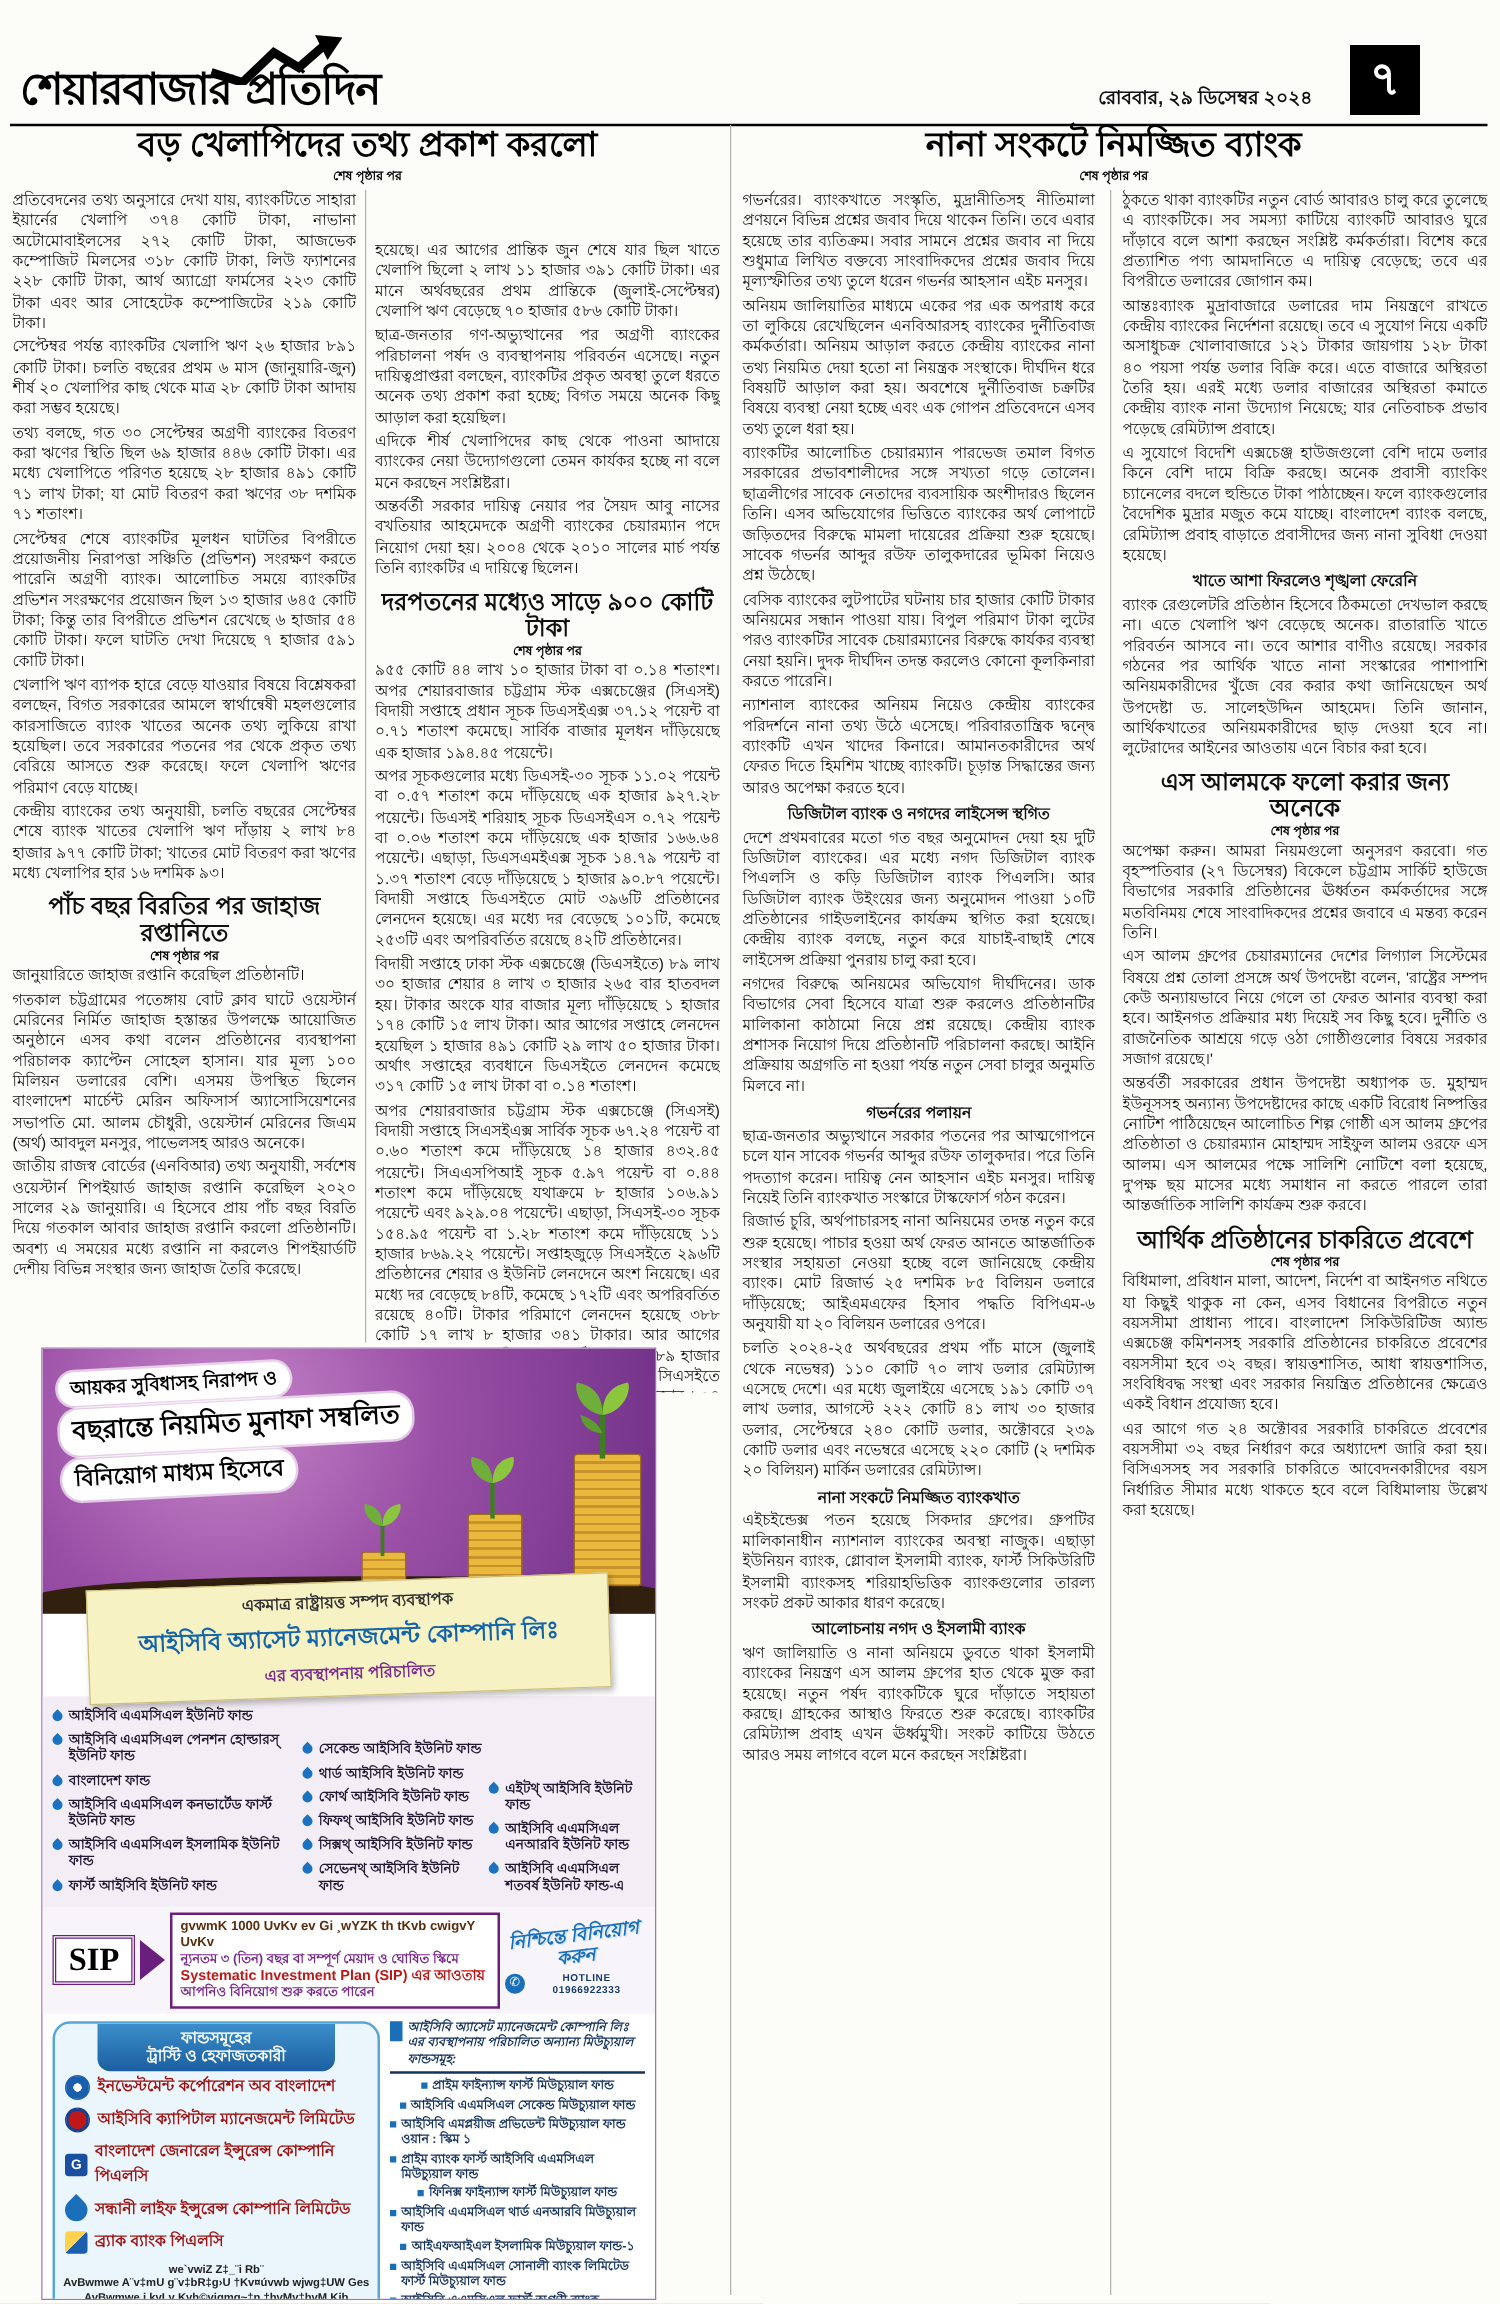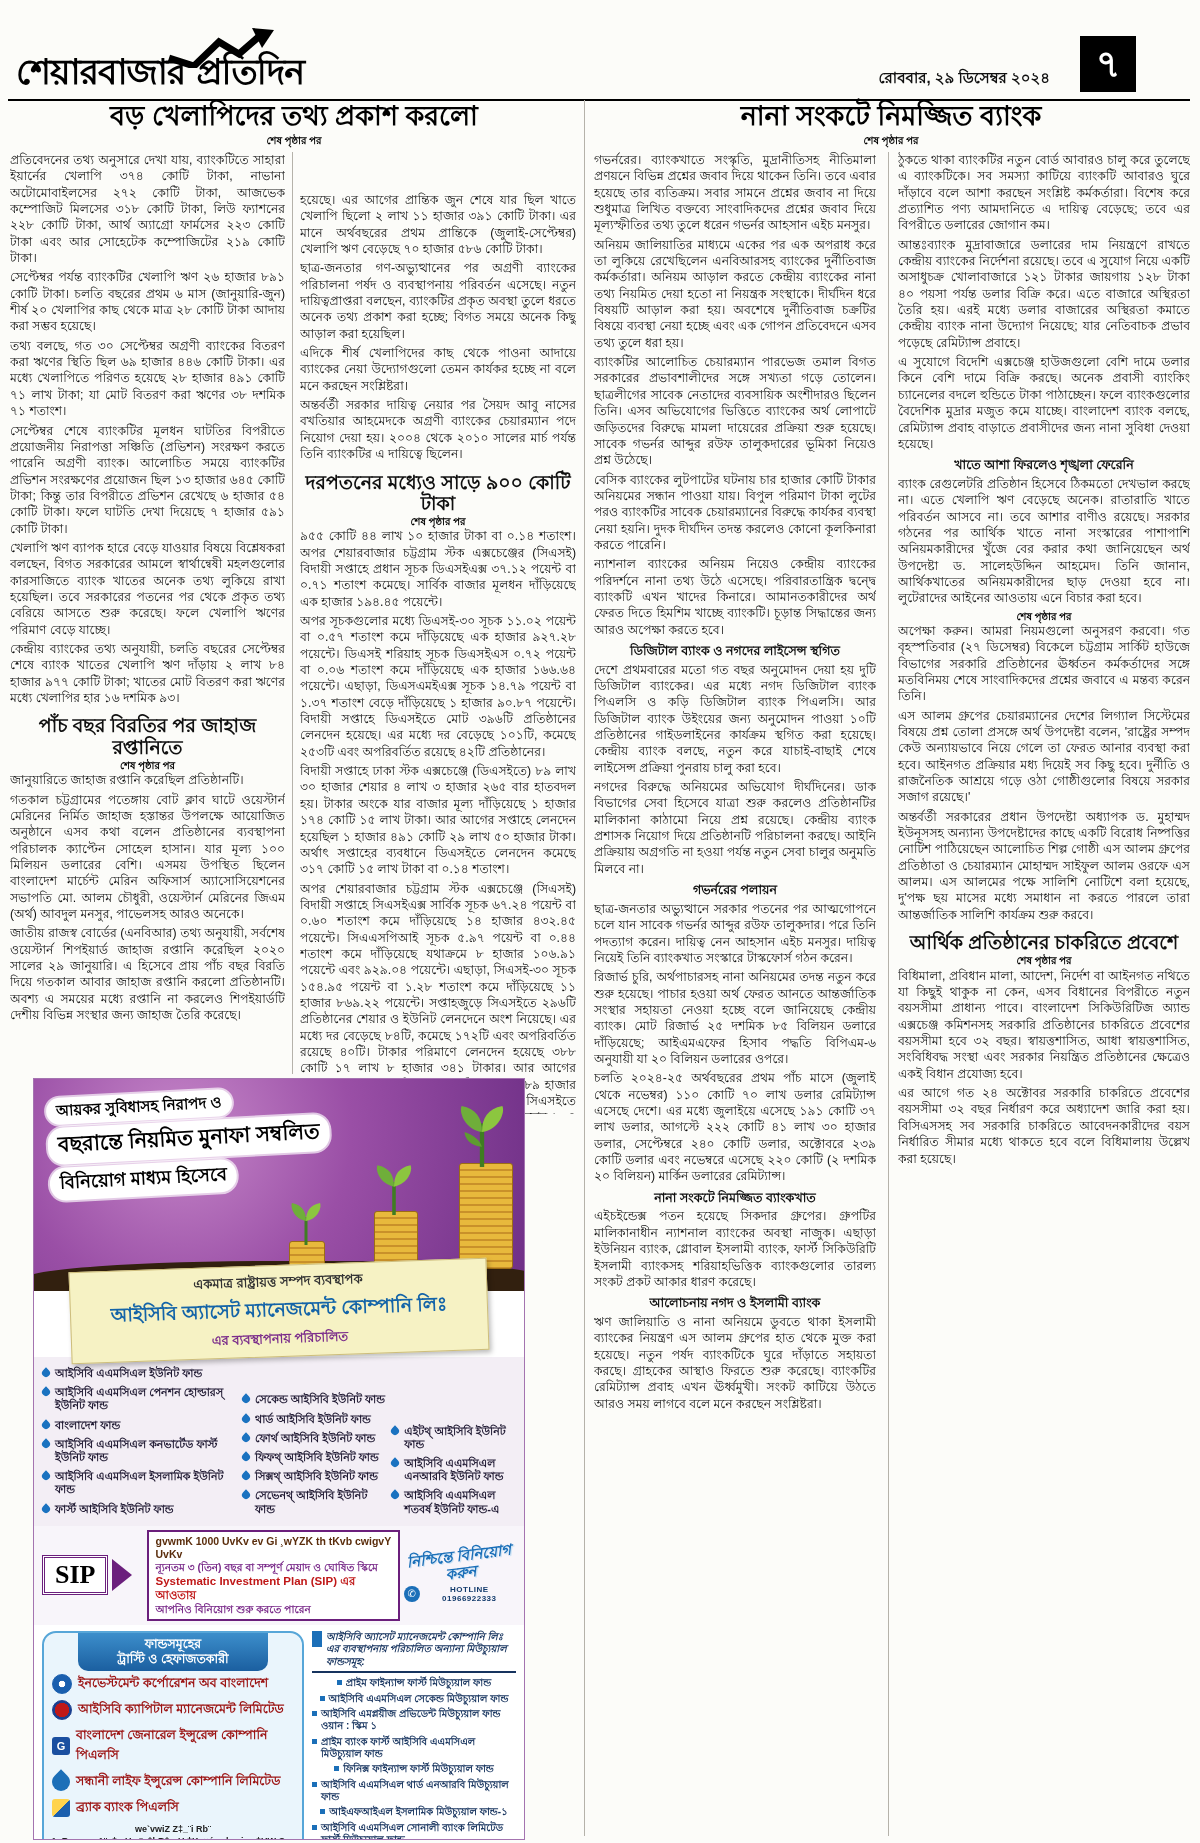--- a/index.html
+++ b/index.html
@@ -52,21 +52,21 @@
   .fitem{display:flex;align-items:flex-start;font-size:11px;font-weight:bold;color:#201a33;
          margin-bottom:6px;line-height:1.2;}
   .drop{flex:0 0 8px;width:8px;height:8px;background:#1a72c0;margin:2px 5px 0 0;
         border-radius:0 50% 50% 50%;transform:rotate(45deg);}
   
   .ad-sip{display:flex;align-items:center;gap:4px;padding:4px 8px;background:#f8f5fa;}
   .sip-box{border:3px double #6b1f7c;font-family:"Liberation Serif",serif;font-weight:bold;
            font-size:26px;padding:2px 10px;color:#000;background:#fff;}
   .sip-arrow{width:0;height:0;border-top:16px solid transparent;border-bottom:16px solid transparent;
              border-left:20px solid #6b1f7c;}
-  .sip-text{flex:1;border:2px solid #6b1f7c;padding:3px 6px;background:#fff;line-height:1.25;margin-left:11px;}
+  .sip-text{flex:1;border:2px solid #6b1f7c;padding:3px 6px;background:#fff;line-height:1.25;}
   .sl1{font-size:10.5px;font-weight:bold;color:#5a2d0c;}
   .sl2{font-size:10.5px;font-weight:bold;color:#7b2d8b;}
   .sl3{font-size:11.5px;font-weight:900;color:#c01818;}
   .sl4{font-size:10.5px;font-weight:bold;color:#7b2d8b;}
   .sip-right{width:112px;text-align:center;position:relative;}
   .assure{transform:rotate(-7deg);color:#1b6fb8;font-weight:900;font-style:italic;
           font-size:15px;line-height:1.1;text-shadow:1px 1px 0 #cfe4f5;}
   .hotline{display:flex;align-items:center;justify-content:center;margin-top:4px;gap:3px;}
   .phone-circle{width:16px;height:16px;border-radius:50%;background:#1b6fb8;color:#fff;
                 font-size:10px;line-height:16px;text-align:center;}
@@ -168,20 +168,21 @@
       <p class="bp">এইচইন্ডেক্স পতন হয়েছে সিকদার গ্রুপের। গ্রুপটির মালিকানাধীন ন্যাশনাল ব্যাংকের অবস্থা নাজুক। এছাড়া ইউনিয়ন ব্যাংক, গ্লোবাল ইসলামী ব্যাংক, ফার্স্ট সিকিউরিটি ইসলামী ব্যাংকসহ শরিয়াহভিত্তিক ব্যাংকগুলোর তারল্য সংকট প্রকট আকার ধারণ করেছে।</p>
       <div class="subhead">আলোচনায় নগদ ও ইসলামী ব্যাংক</div>
       <p class="bp">ঋণ জালিয়াতি ও নানা অনিয়মে ডুবতে থাকা ইসলামী ব্যাংকের নিয়ন্ত্রণ এস আলম গ্রুপের হাত থেকে মুক্ত করা হয়েছে। নতুন পর্ষদ ব্যাংকটিকে ঘুরে দাঁড়াতে সহায়তা করছে। গ্রাহকের আস্থাও ফিরতে শুরু করেছে। ব্যাংকটির রেমিট্যান্স প্রবাহ এখন ঊর্ধ্বমুখী। সংকট কাটিয়ে উঠতে আরও সময় লাগবে বলে মনে করছেন সংশ্লিষ্টরা।</p>
     </div>
   <div class="col" style="left:898px;top:152px;width:292px;height:1682px;">
       <p class="bp">ঠুকতে থাকা ব্যাংকটির নতুন বোর্ড আবারও চালু করে তুলেছে এ ব্যাংকটিকে। সব সমস্যা কাটিয়ে ব্যাংকটি আবারও ঘুরে দাঁড়াবে বলে আশা করছেন সংশ্লিষ্ট কর্মকর্তারা। বিশেষ করে প্রত্যাশিত পণ্য আমদানিতে এ দায়িত্ব বেড়েছে; তবে এর বিপরীতে ডলারের জোগান কম।</p>
       <p class="bp">আন্তঃব্যাংক মুদ্রাবাজারে ডলারের দাম নিয়ন্ত্রণে রাখতে কেন্দ্রীয় ব্যাংকের নির্দেশনা রয়েছে। তবে এ সুযোগ নিয়ে একটি অসাধুচক্র খোলাবাজারে ১২১ টাকার জায়গায় ১২৮ টাকা ৪০ পয়সা পর্যন্ত ডলার বিক্রি করে। এতে বাজারে অস্থিরতা তৈরি হয়। এরই মধ্যে ডলার বাজারের অস্থিরতা কমাতে কেন্দ্রীয় ব্যাংক নানা উদ্যোগ নিয়েছে; যার নেতিবাচক প্রভাব পড়েছে রেমিট্যান্স প্রবাহে।</p>
       <p class="bp">এ সুযোগে বিদেশি এক্সচেঞ্জ হাউজগুলো বেশি দামে ডলার কিনে বেশি দামে বিক্রি করছে। অনেক প্রবাসী ব্যাংকিং চ্যানেলের বদলে হুন্ডিতে টাকা পাঠাচ্ছেন। ফলে ব্যাংকগুলোর বৈদেশিক মুদ্রার মজুত কমে যাচ্ছে। বাংলাদেশ ব্যাংক বলছে, রেমিট্যান্স প্রবাহ বাড়াতে প্রবাসীদের জন্য নানা সুবিধা দেওয়া হয়েছে।</p>
       <div class="subhead">খাতে আশা ফিরলেও শৃঙ্খলা ফেরেনি</div>
       <p class="bp">ব্যাংক রেগুলেটরি প্রতিষ্ঠান হিসেবে ঠিকমতো দেখভাল করছে না। এতে খেলাপি ঋণ বেড়েছে অনেক। রাতারাতি খাতে পরিবর্তন আসবে না। তবে আশার বাণীও রয়েছে। সরকার গঠনের পর আর্থিক খাতে নানা সংস্কারের পাশাপাশি অনিয়মকারীদের খুঁজে বের করার কথা জানিয়েছেন অর্থ উপদেষ্টা ড. সালেহউদ্দিন আহমেদ। তিনি জানান, আর্থিকখাতের অনিয়মকারীদের ছাড় দেওয়া হবে না। লুটেরাদের আইনের আওতায় এনে বিচার করা হবে।</p>
+      <div class="inhead">এস আলমকে ফলো করার জন্য অনেকে</div>
       <div class="cont">শেষ পৃষ্ঠার পর</div>
       <p class="bp">অপেক্ষা করুন। আমরা নিয়মগুলো অনুসরণ করবো। গত বৃহস্পতিবার (২৭ ডিসেম্বর) বিকেলে চট্টগ্রাম সার্কিট হাউজে বিভাগের সরকারি প্রতিষ্ঠানের ঊর্ধ্বতন কর্মকর্তাদের সঙ্গে মতবিনিময় শেষে সাংবাদিকদের প্রশ্নের জবাবে এ মন্তব্য করেন তিনি।</p>
       <p class="bp">এস আলম গ্রুপের চেয়ারম্যানের দেশের লিগ্যাল সিস্টেমের বিষয়ে প্রশ্ন তোলা প্রসঙ্গে অর্থ উপদেষ্টা বলেন, 'রাষ্ট্রের সম্পদ কেউ অন্যায়ভাবে নিয়ে গেলে তা ফেরত আনার ব্যবস্থা করা হবে। আইনগত প্রক্রিয়ার মধ্য দিয়েই সব কিছু হবে। দুর্নীতি ও রাজনৈতিক আশ্রয়ে গড়ে ওঠা গোষ্ঠীগুলোর বিষয়ে সরকার সজাগ রয়েছে।'</p>
       <p class="bp">অন্তর্বর্তী সরকারের প্রধান উপদেষ্টা অধ্যাপক ড. মুহাম্মদ ইউনূসসহ অন্যান্য উপদেষ্টাদের কাছে একটি বিরোধ নিষ্পত্তির নোটিশ পাঠিয়েছেন আলোচিত শিল্প গোষ্ঠী এস আলম গ্রুপের প্রতিষ্ঠাতা ও চেয়ারম্যান মোহাম্মদ সাইফুল আলম ওরফে এস আলম। এস আলমের পক্ষে সালিশি নোটিশে বলা হয়েছে, দু'পক্ষ ছয় মাসের মধ্যে সমাধান না করতে পারলে তারা আন্তর্জাতিক সালিশি কার্যক্রম শুরু করবে।</p>
       <div class="inhead">আর্থিক প্রতিষ্ঠানের চাকরিতে প্রবেশে</div>
       <div class="cont">শেষ পৃষ্ঠার পর</div>
       <p class="bp">বিধিমালা, প্রবিধান মালা, আদেশ, নির্দেশ বা আইনগত নথিতে যা কিছুই থাকুক না কেন, এসব বিধানের বিপরীতে নতুন বয়সসীমা প্রাধান্য পাবে। বাংলাদেশ সিকিউরিটিজ অ্যান্ড এক্সচেঞ্জ কমিশনসহ সরকারি প্রতিষ্ঠানের চাকরিতে প্রবেশের বয়সসীমা হবে ৩২ বছর। স্বায়ত্তশাসিত, আধা স্বায়ত্তশাসিত, সংবিধিবদ্ধ সংস্থা এবং সরকার নিয়ন্ত্রিত প্রতিষ্ঠানের ক্ষেত্রেও একই বিধান প্রযোজ্য হবে।</p>
       <p class="bp">এর আগে গত ২৪ অক্টোবর সরকারি চাকরিতে প্রবেশের বয়সসীমা ৩২ বছর নির্ধারণ করে অধ্যাদেশ জারি করা হয়। বিসিএসসহ সব সরকারি চাকরিতে আবেদনকারীদের বয়স নির্ধারিত সীমার মধ্যে থাকতে হবে বলে বিধিমালায় উল্লেখ করা হয়েছে।</p>
     </div>
 

